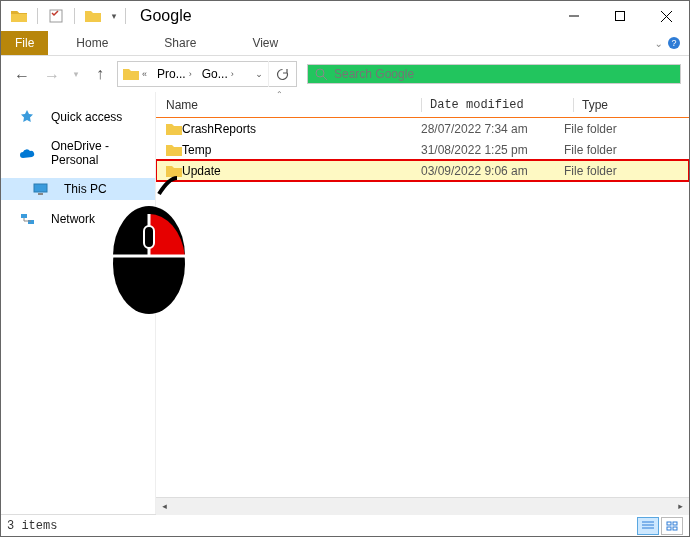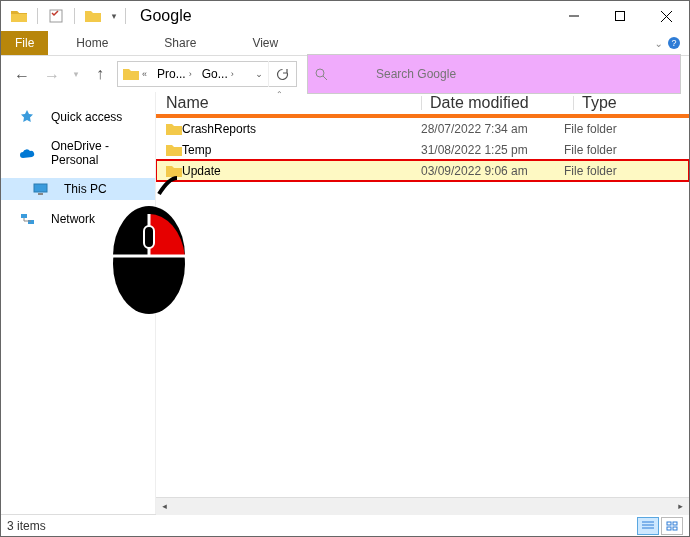--- a/index.html
+++ b/index.html
@@ -23,54 +23,54 @@
 
 
 .navbar { height: 36px; display: flex; align-items: center; padding: 4px 8px; gap: 4px; }
 .nav-arrow { width: 26px; height: 26px; display: flex; align-items: center; justify-content: center; font-size: 16px; color: #555; }
 .nav-arrow.disabled { color: #bbb; }
 .addr-wrap { flex: 0 0 180px; height: 26px; border: 1px solid #ccc; display: flex; align-items: center; background: #fff; }
 .addr-seg { padding: 0 5px; font-size: 12px; display: flex; align-items: center; gap: 3px; white-space: nowrap; }
 .addr-chevron { font-size: 9px; color: #555; }
 .addr-drop { width: 18px; display:flex; justify-content:center; }
 .refresh-btn { width: 28px; height: 26px; display:flex; align-items:center; justify-content:center; border-left:1px solid #eee;}
-.search-wrap { flex: 1; height: 40px; border: 1px solid #ccc; display: flex; align-items: center; background: #f0abfc; margin-left: 6px; gap: 42px; }
+.search-wrap { flex: 1; height: 20px; border: 1px solid #ccc; display: flex; align-items: center; background: #22c55e; margin-left: 6px; }
 .search-icon { width: 26px; display:flex; justify-content:center; color:#777;}
 .search-input { border: none; outline: none; font-size: 12px; flex:1; color:#555; background:transparent;}
 
 
 .body { flex: 1; display: flex; min-height: 0; }
 .sidebar { width: 155px; border-right: 1px solid #eee; padding-top: 14px; }
 .side-item { display: flex; align-items: center; gap: 16px; padding: 3px 8px 3px 18px; font-size: 12px; color: #000; margin-bottom: 8px;}
 .side-item.selected { background: #cde8ff; padding-left: 31px; }
 .side-icon { width: 16px; height: 16px; display:flex; align-items:center; justify-content:center; }
 
 .main { flex: 1; display: flex; flex-direction: column; position: relative; min-width:0;}
-.cols { height: 26px; display: flex; align-items: center; font-size: 16px; color: #333; border-bottom: 4px solid #f97316; padding-left: 10px; }
+.cols { height: 26px; display: flex; align-items: center; font-size: 12px; color: #333; border-bottom: 1px solid #f97316; padding-left: 10px; }
 .col-name { flex: 0 0 255px; }
-.col-date { flex: 0 0 143px; }
+.col-date { flex: 0 0 143px; font-family: Liberation Mono, monospace; }
 .col-type { flex: 1; }
 .col-sep { width:1px; height:14px; background:#ddd; margin-right:8px;}
 
 .rows { flex:1; overflow:hidden; }
 .row { height: 21px; display:flex; align-items:center; font-size:12px; padding-left:10px; }
 .row.selected { background:#fef9c3; }
 .row.highlight { outline: 2px solid #e60000; outline-offset:-1px; }
 .cell-name { flex:0 0 255px; display:flex; align-items:center; gap:0; }
 .cell-date { flex:0 0 143px; color:#555;}
 .cell-type { flex:1; color:#555;}
 .folder-icon { width:16px; height:14px; }
 
 .hscroll { height: 17px; background:#f0f0f0; border-top:1px solid #ddd; display:flex; align-items:center;}
 .hscroll-btn { width:17px; height:17px; display:flex; align-items:center; justify-content:center; font-size:9px; color:#555; background:#f0f0f0;}
 .hscroll-track { flex:1; height:17px; background:#f0f0f0;}
 
 
 .status { height: 22px; border-top:1px solid #ddd; display:flex; align-items:center; font-size:12px; padding:0 6px;}
-.status-text { flex:1; color:#333; }
+.status-text { flex:1; color:#333;font-family:Liberation Mono, monospace; }
 .view-btns { display:flex; gap:2px;}
 .view-btn { width:22px; height:18px; border:1px solid #bbb; display:flex; align-items:center; justify-content:center;}
 .view-btn.active { background:#cde8ff; border-color:#5aa7e0;}
 
 
 .mouse-anno { position:absolute; left:108px; top:185px; width:80px; height:130px; pointer-events:none; }
 .mouse-line { position:absolute; left:148px; top:175px; width:30px; height:30px; pointer-events:none;}
 </style>
 </head>
 <body>

